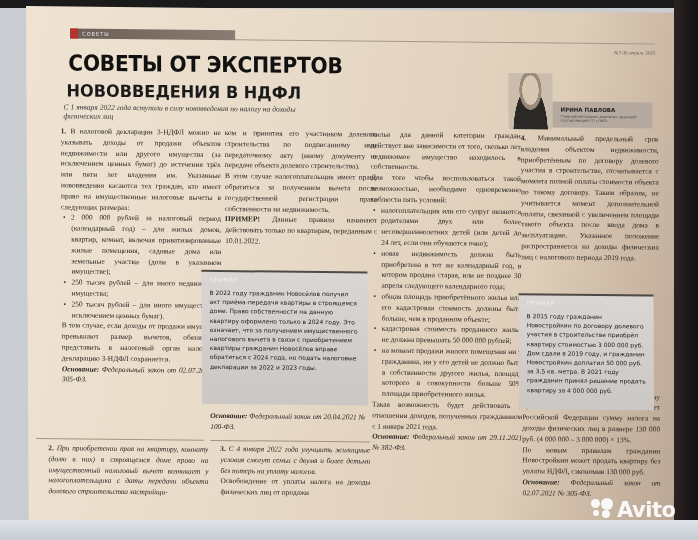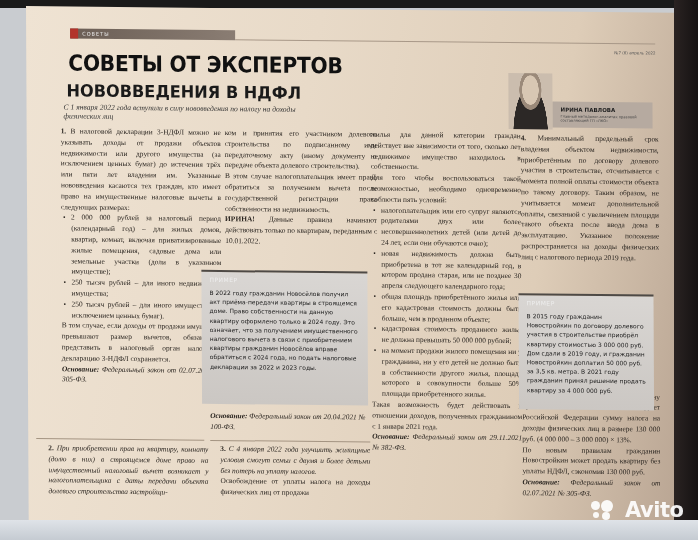--- a/index.html
+++ b/index.html
@@ -39,21 +39,21 @@
   .c4{left:494px;top:122px;width:138px;}
   .box{position:absolute;background:linear-gradient(#d9d6d3,#cbc7c3);border-top:2px solid #4e4a46;
        font-family:"DejaVu Sans",sans-serif;font-size:6px;line-height:9.2px;color:#1e1e1e;padding:16px 8px 8px 8px;box-sizing:border-box;}
   .box .boxlbl{position:absolute;left:8px;top:3px;font-size:6px;color:#eee;letter-spacing:0.5px;}
   .box1{left:174px;top:262px;width:166px;height:134px;}
   .box2{left:491px;top:282px;width:135px;height:116px;}
   .basis1{position:absolute;left:182px;top:403px;width:160px;font-size:7.4px;line-height:10.8px;font-style:italic;color:#2a2520;}
   .sep{position:absolute;height:1px;background:#a49482;}
   .c1b{left:20px;top:437px;width:160px;}
   .c2b{left:192px;top:436px;width:150px;}
-  .watermark{position:absolute;left:591px;top:498px;display:flex;align-items:center;gap:12px;opacity:0.92;}
+  .watermark{position:absolute;left:591px;top:498px;display:flex;gap:4px;opacity:0.92;}
   .watermark .dots{position:relative;width:22px;height:20px;}
   .watermark .dots i{position:absolute;border-radius:50%;background:#fff;}
   .watermark .txt{font-family:"DejaVu Sans",sans-serif;font-size:21px;color:#fff;font-weight:bold;letter-spacing:-0.5px;}
 </style>
 </head>
 <body>
 
 <div class="bezel-top"></div>
 
 <div class="page">
@@ -82,21 +82,21 @@
       <li>250 тысяч рублей – для иного недвижимого имущества;</li>
       <li>250 тысяч рублей – для иного имущества (за исключением ценных бумаг).</li>
     </ul>
     <p>В том случае, если доходы от продажи имущества превышают размер вычетов, обязанность представить в налоговый орган налоговую декларацию 3-НДФЛ сохраняется.</p>
     <p class="basis"><b>Основание:</b> <span>Федеральный закон от 02.07.2021 № 305-ФЗ.</span></p>
   </div>
 
   <div class="col c2">
     <p>ком и принятия его участником долевого строительства по подписанному ими передаточному акту (иному документу о передаче объекта долевого строительства).</p>
     <p>В этом случае налогоплательщик имеет право обратиться за получением вычета после государственной регистрации права собственности на недвижимость.</p>
-    <p><b>ИРИНА!</b> <span>Данные правила начинают действовать только по квартирам, переданным с 10.01.2022.</span></p>
+    <p><b>ПРИМЕР!</b> <span>Данные правила начинают действовать только по квартирам, переданным с 10.01.2022.</span></p>
   </div>
 
   <div class="box box1">
     <span class="boxlbl">ПРИМЕР</span>
     <span>В 2022 году гражданин Новосёлов получил акт приёма-передачи квартиры в строящемся доме. Право собственности на данную квартиру оформлено только в 2024 году. Это означает, что за получением имущественного налогового вычета в связи с приобретением квартиры гражданин Новосёлов вправе обратиться с 2024 года, но подать налоговые декларации за 2022 и 2023 годы.</span>
   </div>
   <div class="basis1"><b>Основание:</b> <span>Федеральный закон от 20.04.2021 № 100-ФЗ.</span></div>
 
   <div class="sep" style="left:8px;top:432px;width:168px;"></div>
   <div class="sep" style="left:182px;top:432px;width:160px;"></div>

